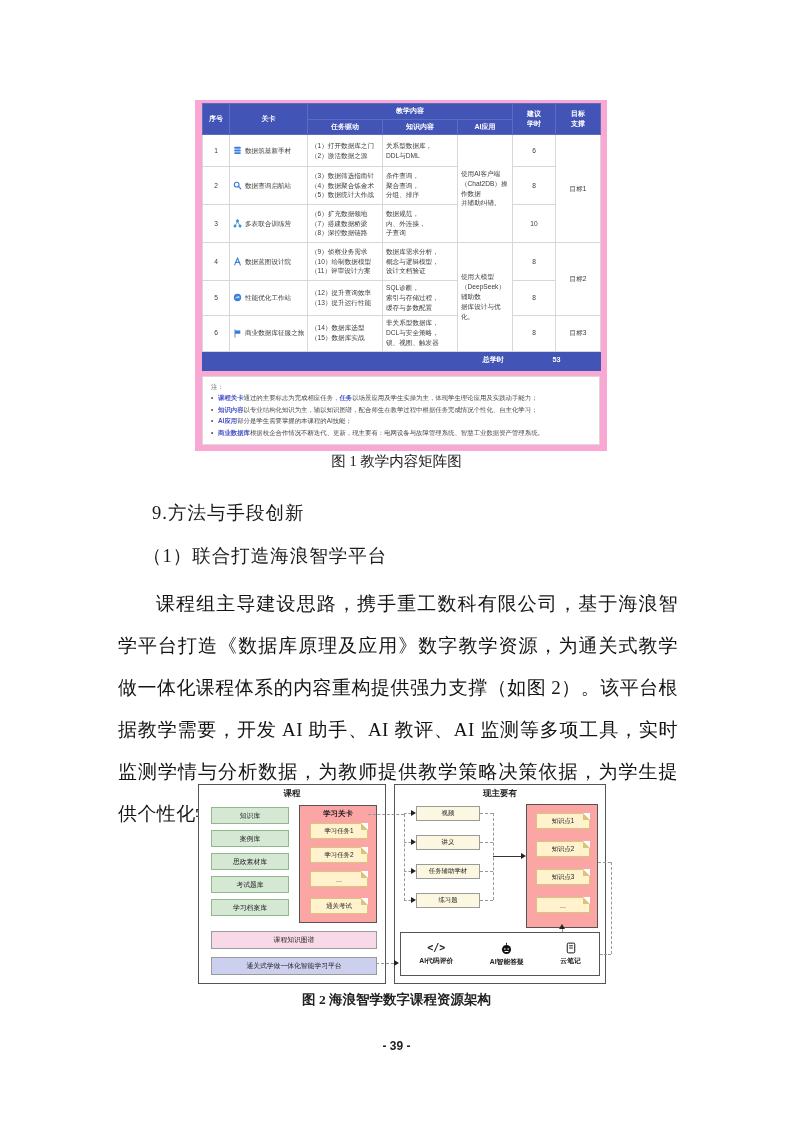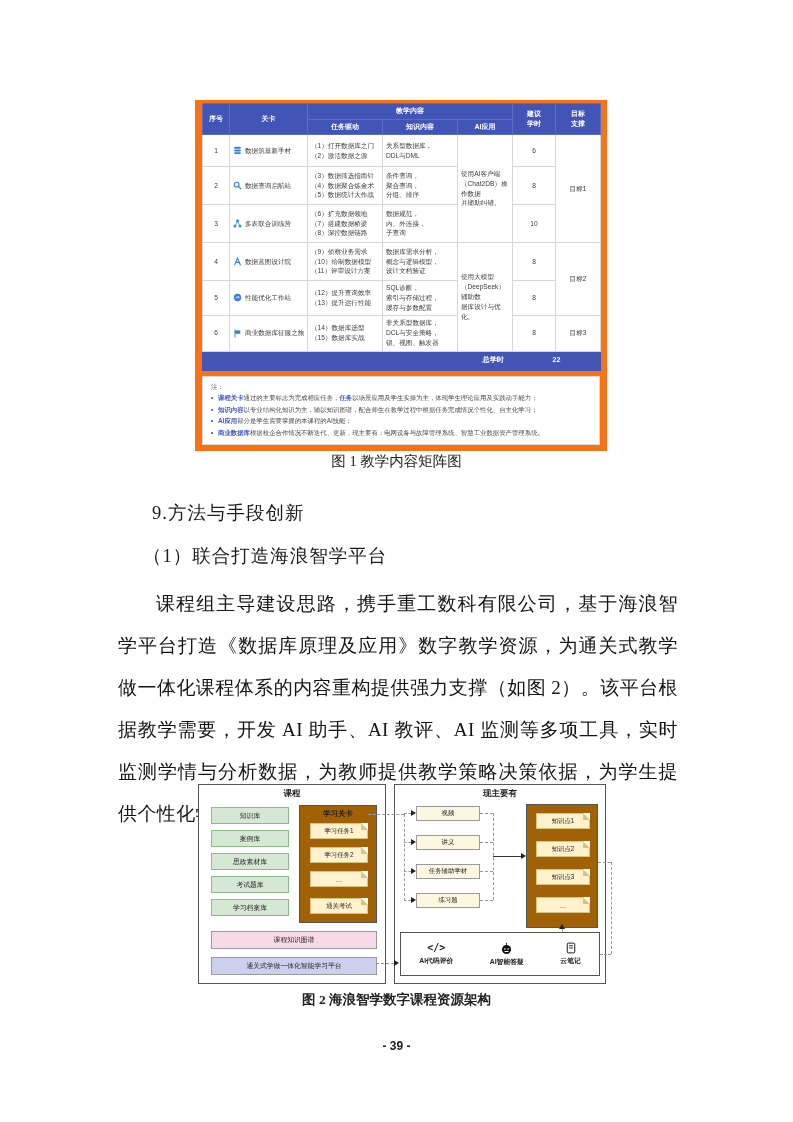--- a/index.html
+++ b/index.html
@@ -1,20 +1,20 @@
 <!DOCTYPE html>
 <html><head>
 <meta charset="utf-8">
 <style>
   html,body{margin:0;padding:0;background:#fff;}
   .page{position:relative;width:793px;height:1122px;background:#ffffff;overflow:hidden;
         font-family:"Liberation Sans",sans-serif;color:#333;}
 
   
-  .fig1{position:absolute;left:195px;top:100px;width:412px;background:#f97316;padding:3px 7px 6px 7px;box-sizing:border-box;}
+  .fig1{position:absolute;left:195px;top:100px;width:412px;background:#f9a8d4;padding:3px 7px 6px 7px;box-sizing:border-box;}
   table.matrix{border-collapse:collapse;width:398px;table-layout:fixed;font-size:6.6px;line-height:1.5;color:#3a3a3a;}
   table.matrix th{background:#4254b5;color:#fff;font-weight:600;font-size:7px;border:1px solid #5d6cc0;padding:2px 1px;white-space:pre-line;}
   table.matrix td{border:1px solid #d7d7d7;padding:2px 3px;vertical-align:middle;background:#fff;}
   td.pre{white-space:pre-line;}
   td.center{text-align:center;}
   .level-cell{display:flex;align-items:center;gap:3px;white-space:nowrap;}
   .level-cell svg{flex:0 0 auto;}
   tr.tfoot td{background:#4254b5;color:#fff;font-size:7.2px;font-weight:600;border:1px solid #4254b5;}
   tr.tfoot .lbl{text-align:right;padding-right:8px;}
   tr.tfoot .val{text-align:center;}
@@ -40,21 +40,21 @@
         text-align:justify;text-indent:2em;color:#141414;letter-spacing:.4px;}
   .pageno{position:absolute;left:0;top:1039px;width:793px;text-align:center;
           font-size:12px;font-weight:600;color:#222;}
 
   
   .fig2{position:absolute;left:190px;top:782px;width:424px;height:206px;font-size:7px;color:#222;}
   .panel{position:absolute;border:1px solid #555;background:#fff;box-sizing:border-box;}
   .panel-title{position:absolute;top:3px;left:0;width:100%;text-align:center;font-weight:700;font-size:8.5px;}
   .gbox{position:absolute;left:12px;width:78px;height:17px;background:#d5e8d4;border:1px solid #8fb98a;
         display:flex;align-items:center;justify-content:center;font-size:6.8px;box-sizing:border-box;}
-  .subbox{position:absolute;border:1px solid #555;background:#a16207;box-sizing:border-box;}
+  .subbox{position:absolute;border:1px solid #555;background:#fca5a5;box-sizing:border-box;}
   .subbox .panel-title{font-size:7.4px;}
   .sticky{position:absolute;background:#fff2cc;border:1px solid #d9c47e;display:flex;align-items:center;
           justify-content:center;font-size:6.4px;box-sizing:border-box;}
   .sticky::after{content:"";position:absolute;top:-1px;right:-1px;width:0;height:0;border-style:solid;
           border-width:0 7px 7px 0;border-color:#fff #fff #dcc37a #dcc37a;}
   .pinkbox{position:absolute;left:12px;top:146px;width:166px;height:18px;background:#f8d9e7;border:1px solid #9a9a9a;
           display:flex;align-items:center;justify-content:center;font-size:6.8px;box-sizing:border-box;}
   .purplebox{position:absolute;left:12px;top:172px;width:166px;height:18px;background:#ccd0ee;border:1px solid #9a9a9a;
           display:flex;align-items:center;justify-content:center;font-size:6.8px;box-sizing:border-box;}
   .rbox{position:absolute;width:64px;height:15px;background:#fcf7e0;border:1px solid #9a9a9a;
@@ -235,21 +235,21 @@
 （15）数据库实战</td>
         <td class="pre">非关系型数据库，
 DCL与安全策略，
 锁、视图、触发器</td>
         <td class="center">8</td>
         <td class="center">目标3</td>
       </tr>
 
       <tr class="tfoot" style="height:19px">
         <td colspan="5" class="lbl">总学时</td>
-        <td colspan="2" class="val">22</td>
+        <td colspan="2" class="val">53</td>
       </tr>
     </tbody>
       </table>
 
     <div class="notes">
       <div class="note-title">注：</div>
       <div class="note-item"><span class="note-key">课程关卡</span><span>通过的主要标志为完成相应任务，</span><span class="note-key">任务</span><span>以场景应用及学生实操为主，体现学生理论应用及实践动手能力；</span></div>
       <div class="note-item"><span class="note-key">知识内容</span><span>以专业结构化知识为主，辅以知识图谱，配合师生在教学过程中根据任务完成情况个性化、自主化学习；</span></div>
       <div class="note-item"><span class="note-key">AI应用</span><span>部分是学生需要掌握的本课程的AI技能；</span></div>
       <div class="note-item"><span class="note-key">商业数据库</span><span>根据校企合作情况不断迭代、更新，现主要有：电网设备与故障管理系统、智慧工业数据资产管理系统。</span></div>

